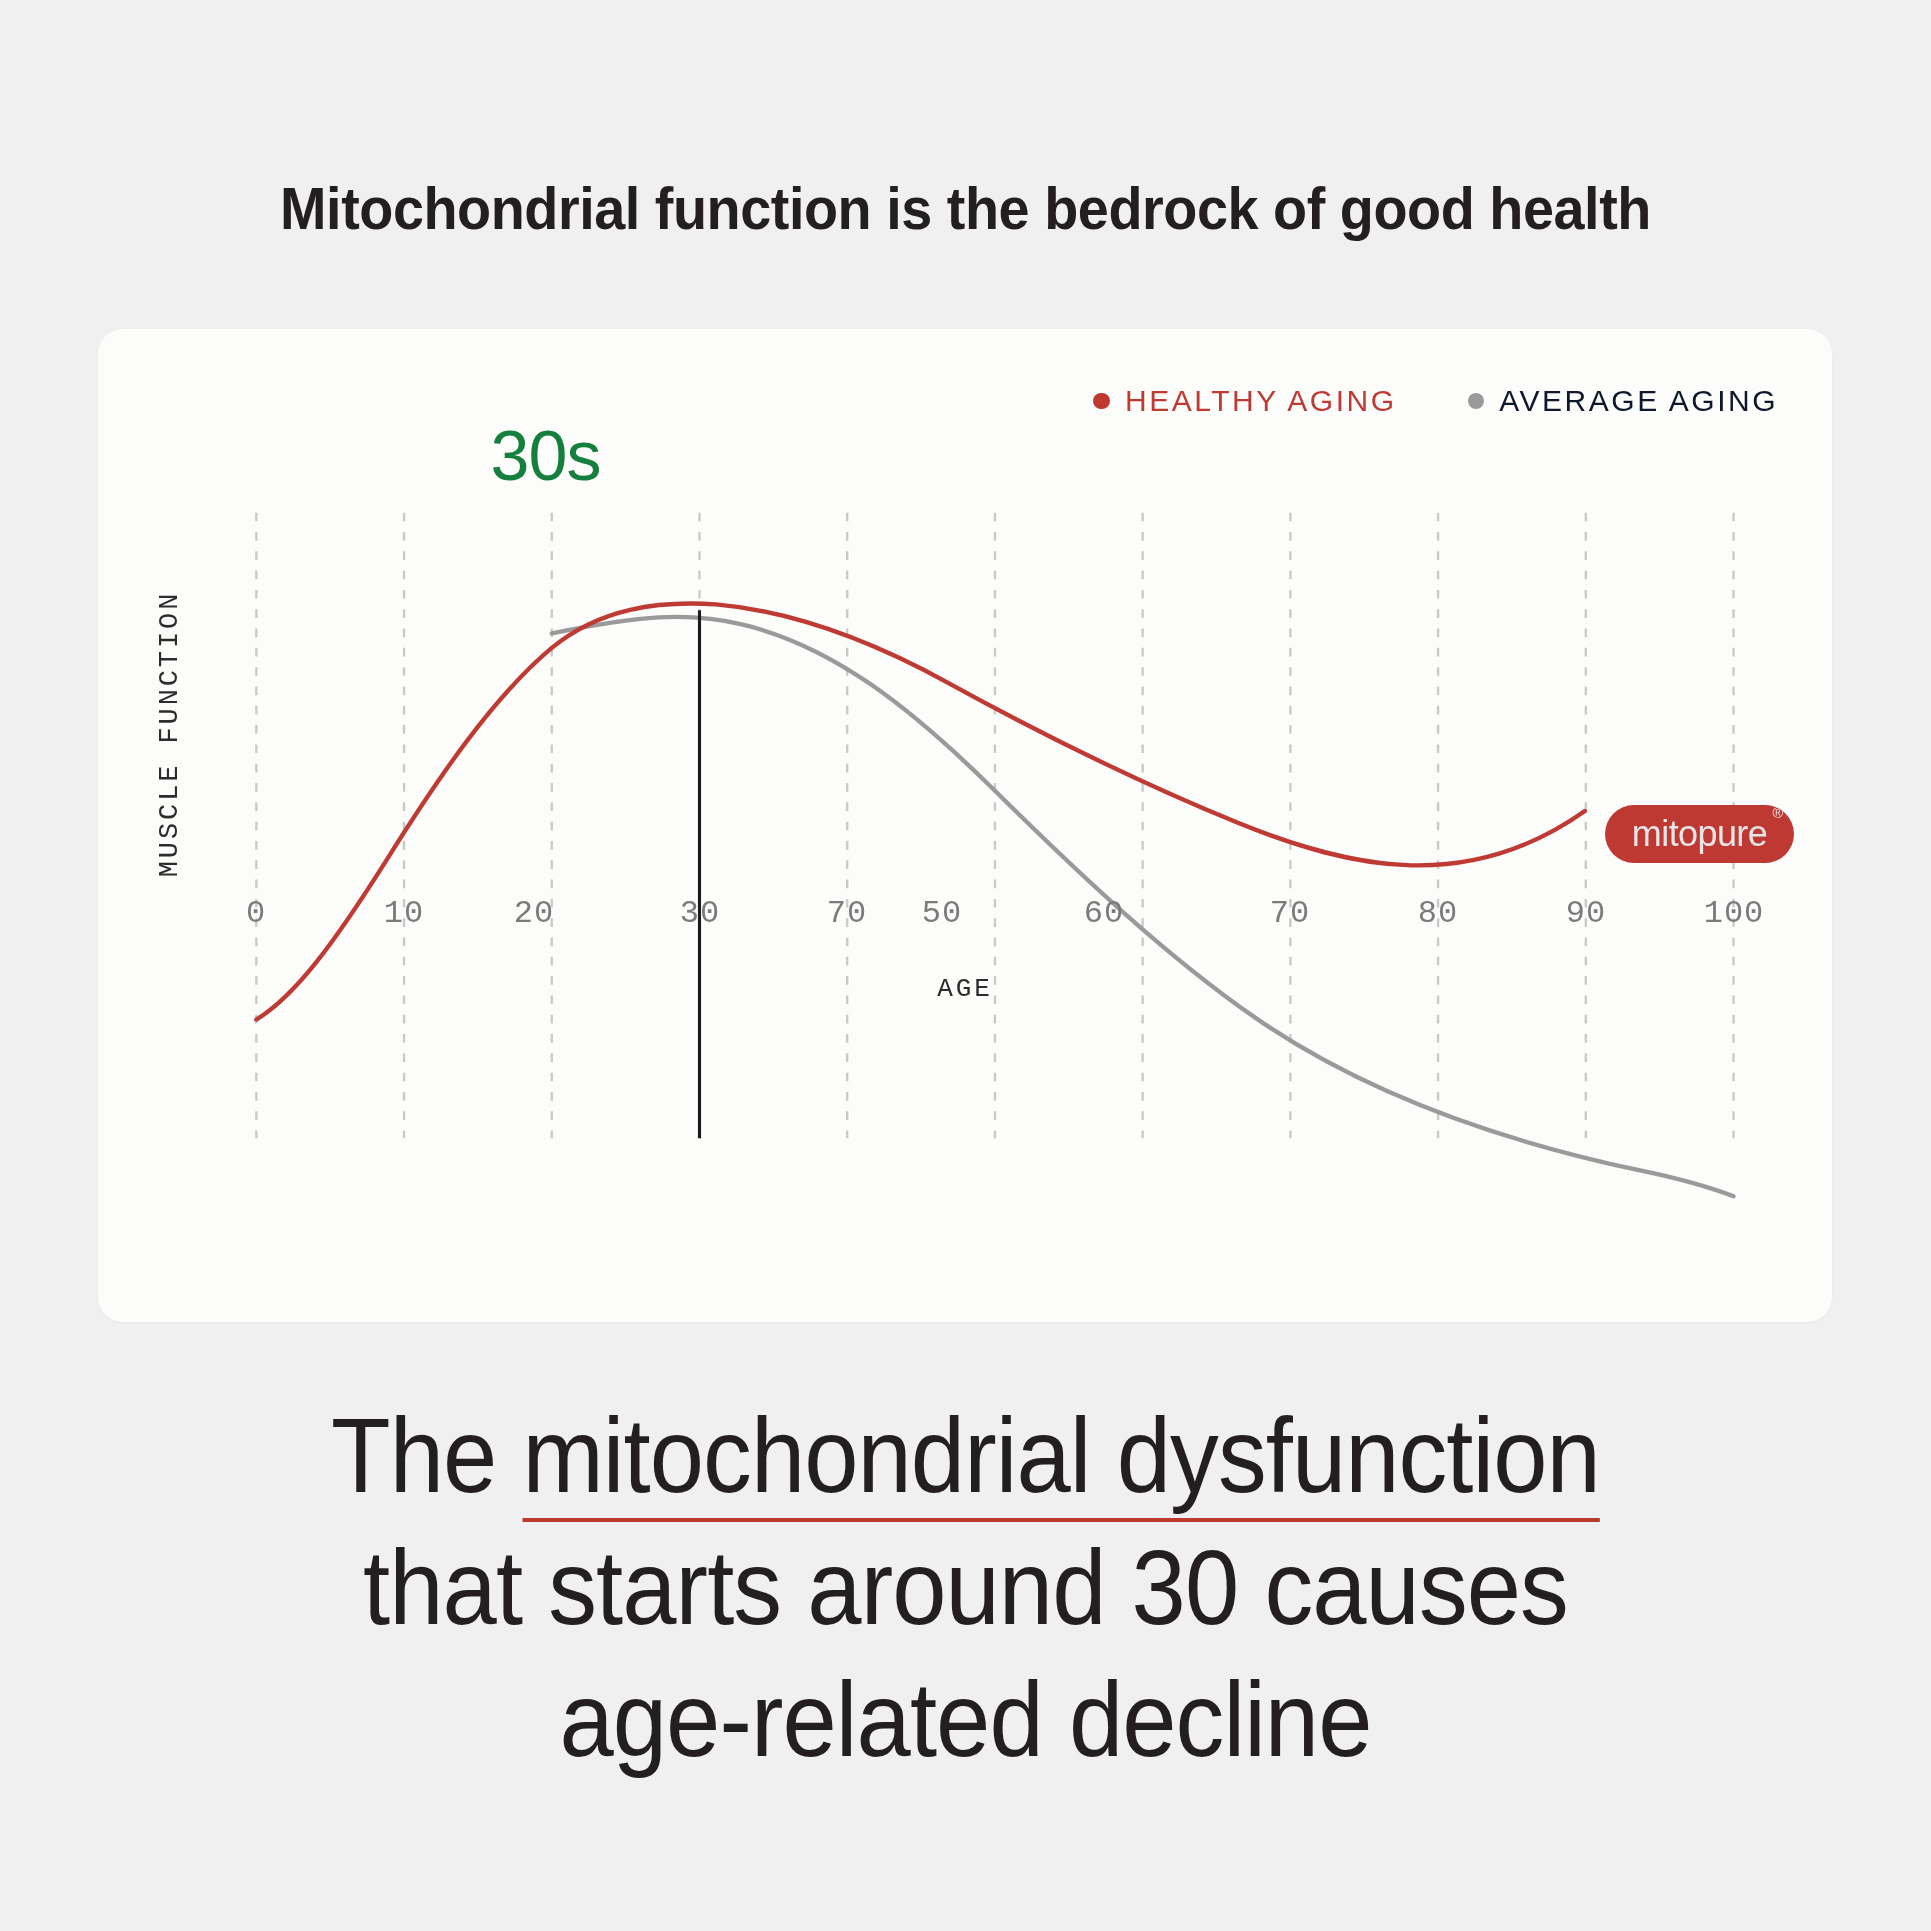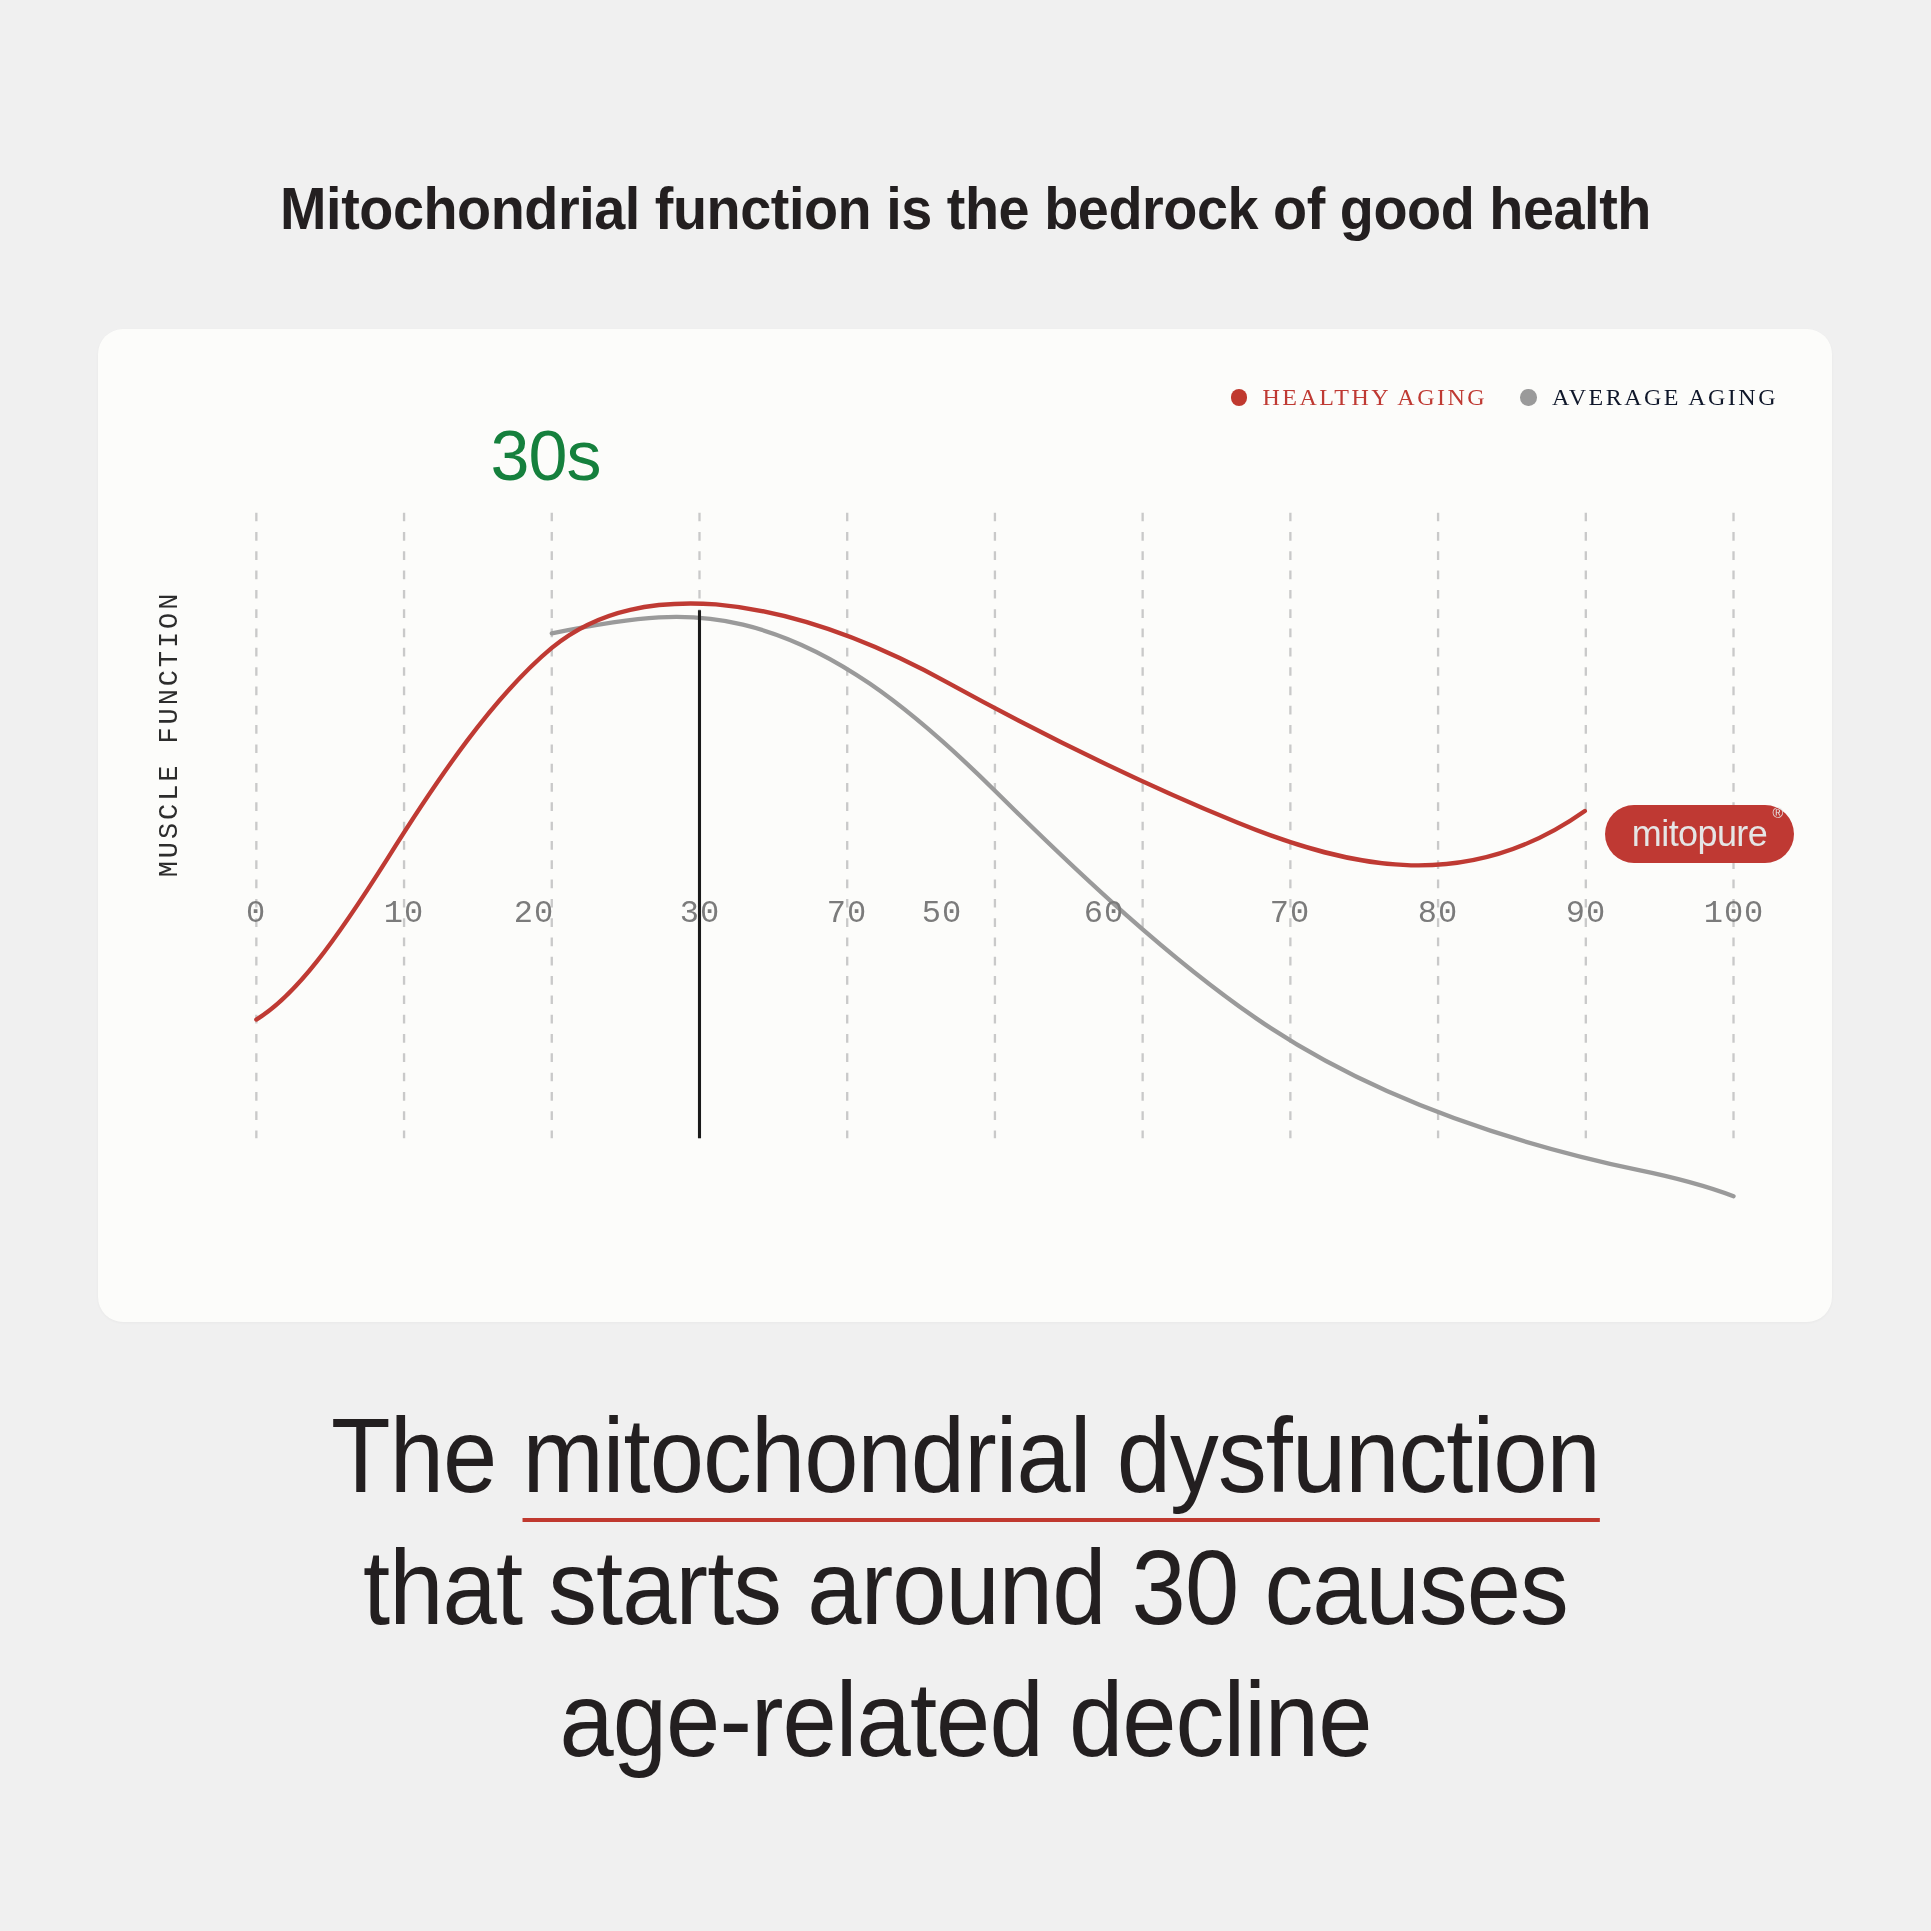--- a/index.html
+++ b/index.html
@@ -49,23 +49,23 @@
     box-shadow: 0 1px 2.9px rgba(0,0,0,0.035);
   }
 
   
   .legend {
     position: absolute;
     right: 54px;
     top: 55px;
     display: flex;
     align-items: center;
-    gap: 33px;
-    font-family: Liberation Serif, serif;
-    font-size: 24px;
+    gap: 71px;
+    font-family: Liberation Sans, sans-serif;
+    font-size: 30px;
     letter-spacing: 2.5px;
   }
   .legend-item {
     display: flex;
     align-items: center;
     gap: 15.4px;
     white-space: nowrap;
   }
   .legend-dot {
     width: 16.4px;
@@ -278,20 +278,21 @@
         <span class="x-tick" style="left:602px">30</span>
         <span class="x-tick" style="left:749px">70</span>
         <span class="x-tick" style="left:844px">50</span>
         <span class="x-tick" style="left:1006px">60</span>
         <span class="x-tick" style="left:1192px">70</span>
         <span class="x-tick" style="left:1340px">80</span>
         <span class="x-tick" style="left:1488px">90</span>
         <span class="x-tick" style="left:1636px">100</span>
       </div>
 
+      <div class="x-axis-label">AGE</div>
 
     </div>
   </div>
 
   <div class="caption">
     <span class="caption-line"><span>The </span><span class="u-red">mitochondrial dysfunction</span></span>
     <span class="caption-line">that starts around 30 causes</span>
     <span class="caption-line">age-related decline</span>
   </div>
 

